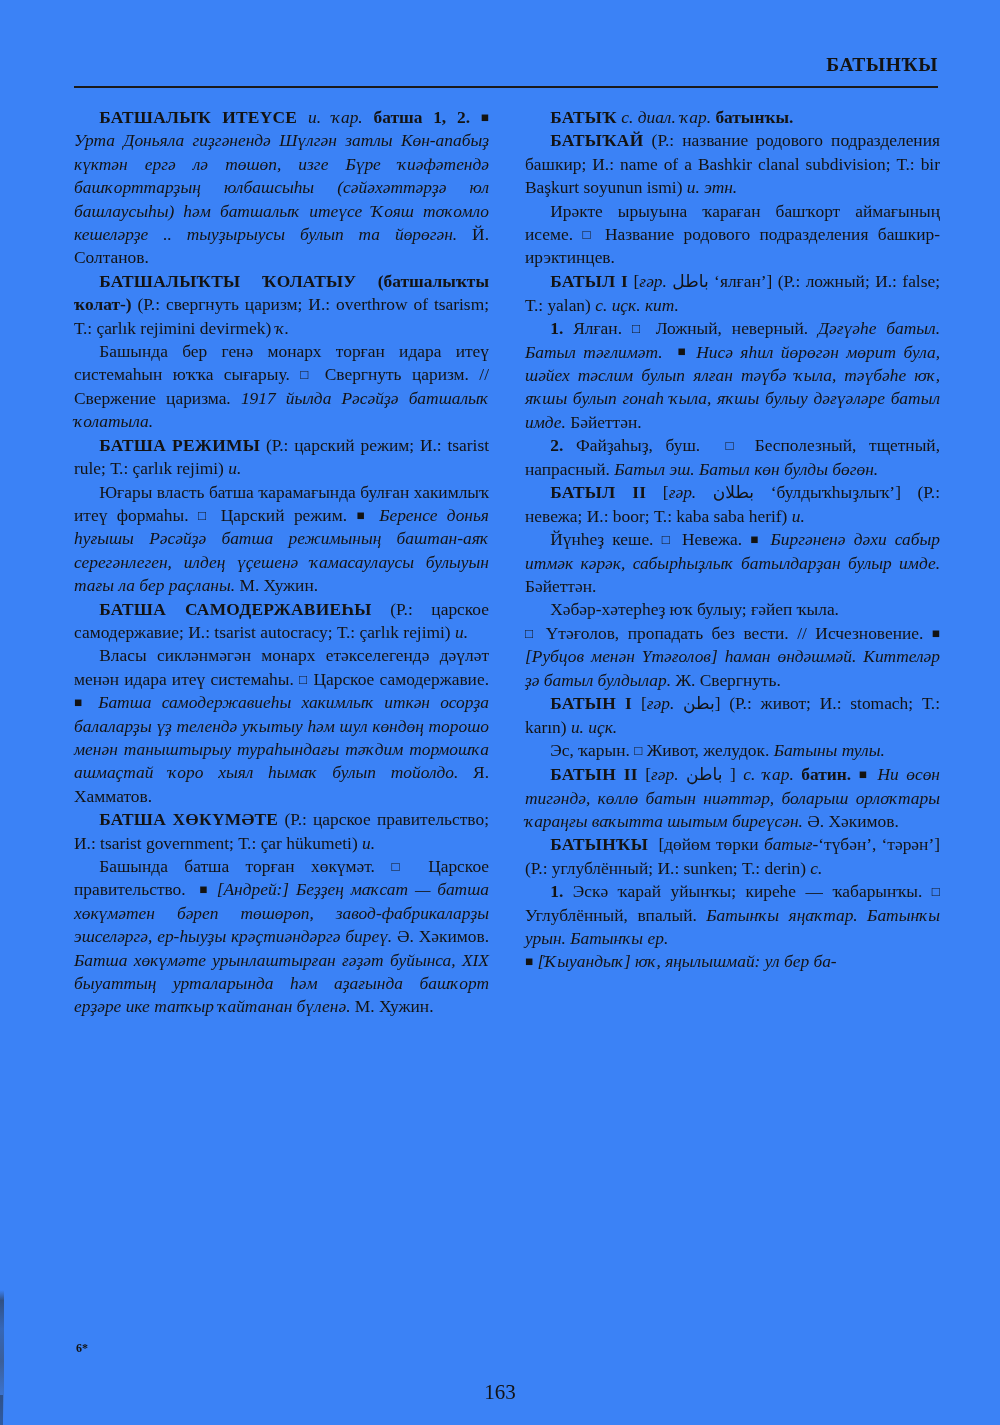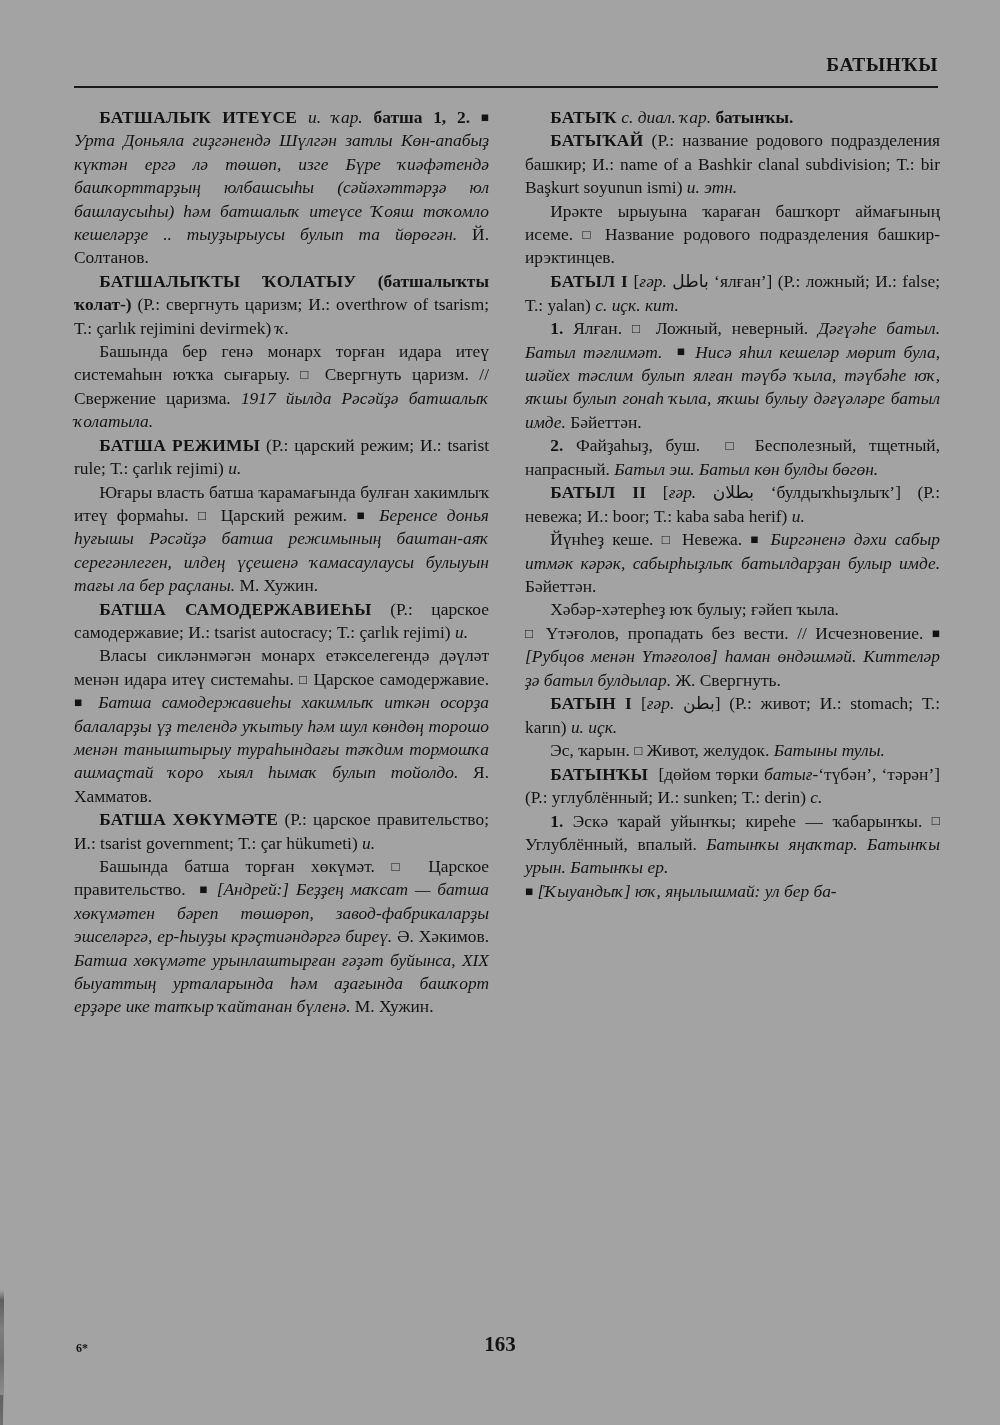--- a/index.html
+++ b/index.html
@@ -12,21 +12,21 @@
     height: 1425px;
     position: relative;
     font-family: "Liberation Serif", "DejaVu Serif", serif;
     color: #131313;
     overflow: hidden;
   }
 
   .page {
     position: absolute;
     inset: 0;
-    background: #a3a3a3;
+    background: #3b82f6;
   }
 
   
   .scan-edge {
     position: absolute;
     left: 0;
     top: 1290px;
     width: 4px;
     height: 130px;
     background: linear-gradient(to bottom,
@@ -122,24 +122,23 @@
     position: absolute;
     left: 76px;
     top: 1341px;
     font-size: 12px;
     font-weight: bold;
   }
   .folio {
     position: absolute;
     left: 0;
     right: 0;
-    top: 1332px;
+    top: 1380px;
     text-align: center;
     font-size: 21px;
-    font-weight: bold;
   }
 </style>
 </head>
 <body>
 
 <div class="page">
 
   <div class="scan-edge"></div>
   <div class="scan-edge2"></div>
 
@@ -167,32 +166,33 @@
     </div>
 
     <div class="col">
 
       <p class="ind"><span class="hw">БАТЫҠ</span> <i>с. диал. ҡар.</i> <b>батынҡы.</b></p>
 
       <p class="ind"><span class="hw">БАТЫҠАЙ</span> <span>(Р.: название родового подразделения башкир; И.: name of a Bashkir clanal subdivision; Т.: bir Başkurt soyunun ismi)</span> <i>и. этн.</i></p>
       <p class="ind"><span>Ирәкте ырыуына ҡараған башҡорт аймағының исеме.</span> <span class="sq-open"></span> <span>Название родового подразделения башкир-ирэктинцев.</span></p>
 
       <p class="ind"><span class="hw">БАТЫЛ I</span> [<i>ғәр.</i> <span class="ar">باطل</span> <span>‘ялған’</span>] <span>(Р.: ложный; И.: false; Т.: yalan)</span> <i>с. иҫк. кит.</i></p>
-      <p class="ind"><b>1.</b> <span>Ялған.</span> <span class="sq-open"></span> <span>Ложный, неверный.</span> <i>Дәғүәһе батыл. Батыл тәғлимәт.</i> &nbsp;<span class="sq-fill"></span> <i>Нисә яһил кешеләр мөрит була, шәйех тәслим булып ялған тәүбә ҡыла, тәүбәһе юҡ, яҡшы булып гонаһ ҡыла, яҡшы булыу дәғүәләре батыл имде.</i> <span>Бәйеттән.</span></p>
+      <p class="ind"><b>1.</b> <span>Ялған.</span> <span class="sq-open"></span> <span>Ложный, неверный.</span> <i>Дәғүәһе батыл. Батыл тәғлимәт.</i> &nbsp;<span class="sq-fill"></span> <i>Нисә яһил йөрөгән мөрит була, шәйех тәслим булып ялған тәүбә ҡыла, тәүбәһе юҡ, яҡшы булып гонаһ ҡыла, яҡшы булыу дәғүәләре батыл имде.</i> <span>Бәйеттән.</span></p>
       <p class="ind"><b>2.</b> <span>Файҙаһыҙ, буш.</span> &nbsp;<span class="sq-open"></span> <span>Бесполезный, тщетный, напрасный.</span> <i>Батыл эш. Батыл көн булды бөгөн.</i></p>
 
       <p class="ind"><span class="hw">БАТЫЛ II</span> [<i>ғәр.</i> <span class="ar">بطلان</span> <span>‘булдыҡһыҙлыҡ’</span>] <span>(Р.: невежа; И.: boor; Т.: kaba saba herif)</span> <i>и.</i></p>
       <p class="ind"><span>Йүнһеҙ кеше.</span> <span class="sq-open"></span> <span>Невежа.</span> <span class="sq-fill"></span> <i>Биргәненә дәхи сабыр итмәк кәрәк, сабырһыҙлыҡ батылдарҙан булыр имде.</i> <span>Бәйеттән.</span></p>
 
       <p class="ind"><span>Хәбәр-хәтерһеҙ юҡ булыу; ғәйеп ҡыла.</span></p>
       <p class="noind"><span class="sq-open"></span> <span>Үтәғолов, пропадать без вести. // Исчезновение.</span> <span class="sq-fill"></span> <i>[Рубцов менән Үтәғолов] һаман өндәшмәй. Киттеләр ҙә батыл булдылар.</i> <span>Ж. Свергнуть.</span></p>
 
       <p class="ind"><span class="hw">БАТЫН I</span> [<i>ғәр.</i> <span class="ar">بطن</span>] <span>(Р.: живот; И.: stomach; Т.: karın)</span> <i>и. иҫк.</i></p>
       <p class="ind"><span>Эс, ҡарын.</span> <span class="sq-open"></span> <span>Живот, желудок.</span> <i>Батыны тулы.</i></p>
 
+      <p class="ind"><span class="hw">БАТЫН II</span> [<i>ғәр.</i> <span class="ar">باطن</span> ] <i>с. ҡар.</i> <b>батин.</b> <span class="sq-fill"></span> <i>Ни өсөн тигәндә, көллө батын ниәттәр, боларыш орлоҡтары ҡараңғы ваҡытта шытым биреүсән.</i> <span>Ә. Хәкимов.</span></p>
 
       <p class="ind"><span class="hw">БАТЫНҠЫ</span> &nbsp;[<span>дөйөм төрки</span> <i>батығ-</i><span>‘түбән’, ‘тәрән’</span>] <span>(Р.: углублённый; И.: sunken; Т.: derin)</span> <i>с.</i></p>
       <p class="ind"><b>1.</b> <span>Эскә ҡарай уйынҡы; киреһе — ҡабарынҡы.</span> <span class="sq-open"></span> <span>Углублённый, впалый.</span> <i>Батынҡы яңаҡтар. Батынҡы урын. Батынҡы ер.</i></p>
       <p class="noind"><span class="sq-fill"></span> <i>[Ҡыуандыҡ] юҡ, яңылышмай: ул бер ба-</i></p>
 
     </div>
   </div>
 
   <div class="sig">6*</div>
   <div class="folio">163</div>

